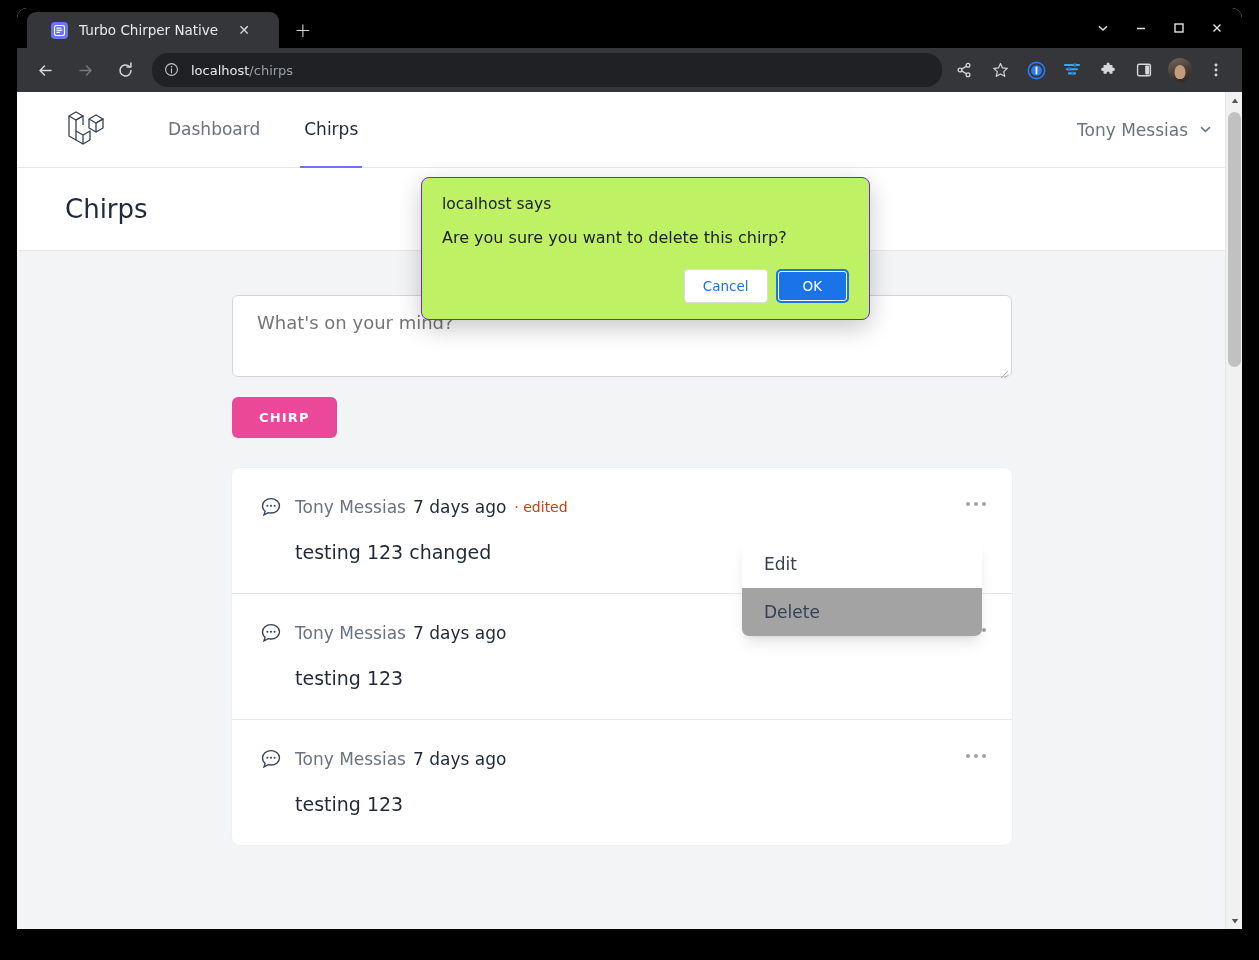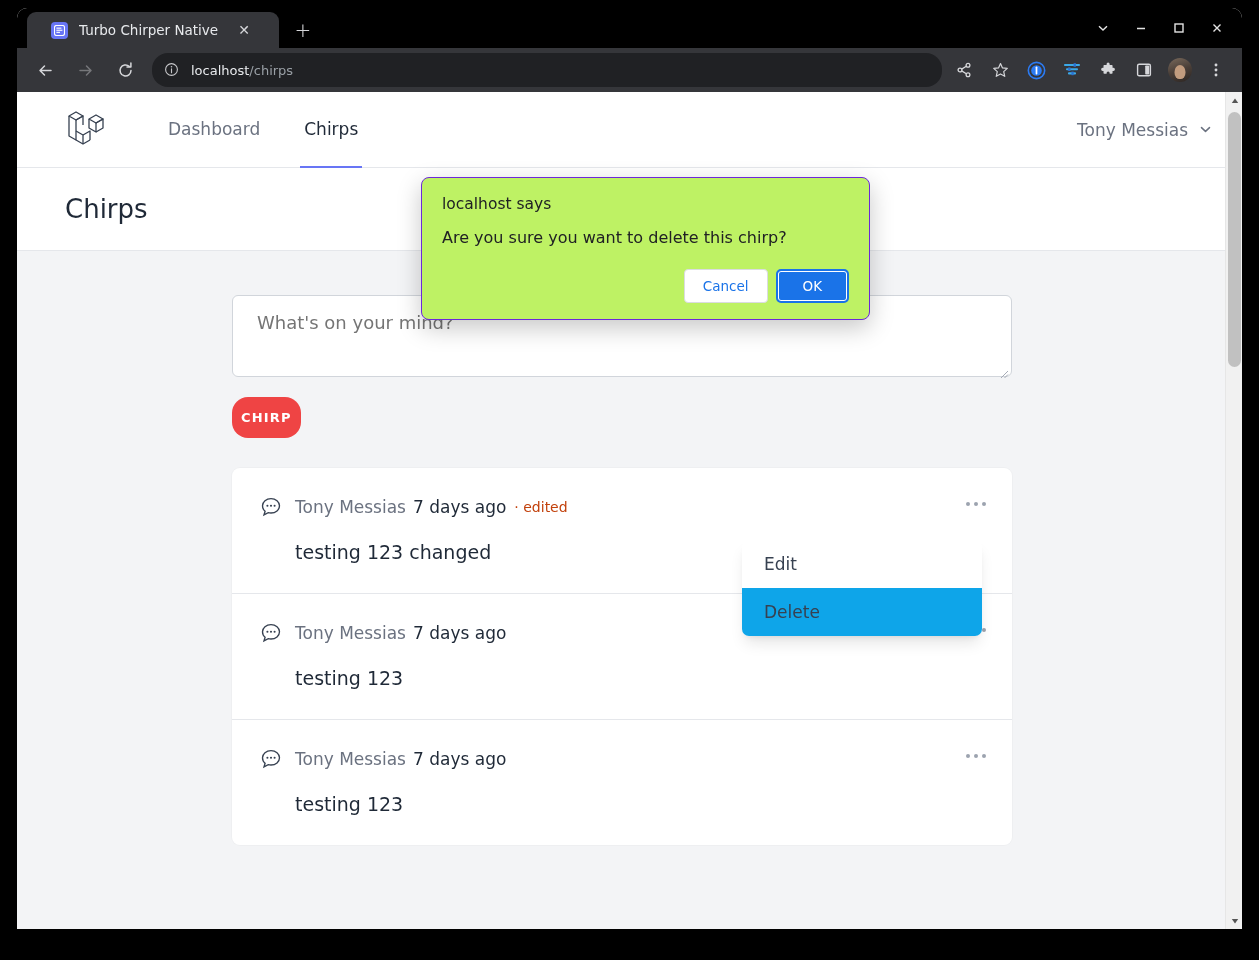--- a/index.html
+++ b/index.html
@@ -229,25 +229,25 @@
   }
   .compose-wrap { position: relative; width: 780px; height: 82px; }
   .resize-grip {
     position: absolute;
     right: 3px; bottom: 3px;
     width: 10px; height: 10px;
     pointer-events: none;
   }
   .chirp-btn {
     margin-top: 20px;
-    background: #ef4444;
+    background: #ec4899;
     color: #ffffff;
     border: none;
-    border-radius: 16px;
-    padding: 13px 9px;
+    border-radius: 6px;
+    padding: 13px 27px;
     font-size: 13px;
     font-weight: 600;
     letter-spacing: 1.2px;
     font-family: inherit;
   }
 
   
   .chirps-card {
     margin-top: 30px;
     width: 780px;
@@ -316,21 +316,21 @@
     border-radius: 7px;
     box-shadow: 0 10px 15px -3px rgba(0,0,0,0.10), 0 4px 6px -4px rgba(0,0,0,0.10);
     overflow: hidden;
     z-index: 30;
   }
   .dd-item {
     padding: 14px 22px;
     font-size: 17px;
     color: #374151;
   }
-  .dd-item.hover { background: #0ea5e9; }
+  .dd-item.hover { background: #a3a3a3; }
 
   
   .scrollbar {
     position: absolute;
     right: 0; top: 0;
     width: 17px; height: 837px;
     background: #f1f1f1;
     border-left: 1px solid #e6e6e6;
     z-index: 40;
   }

